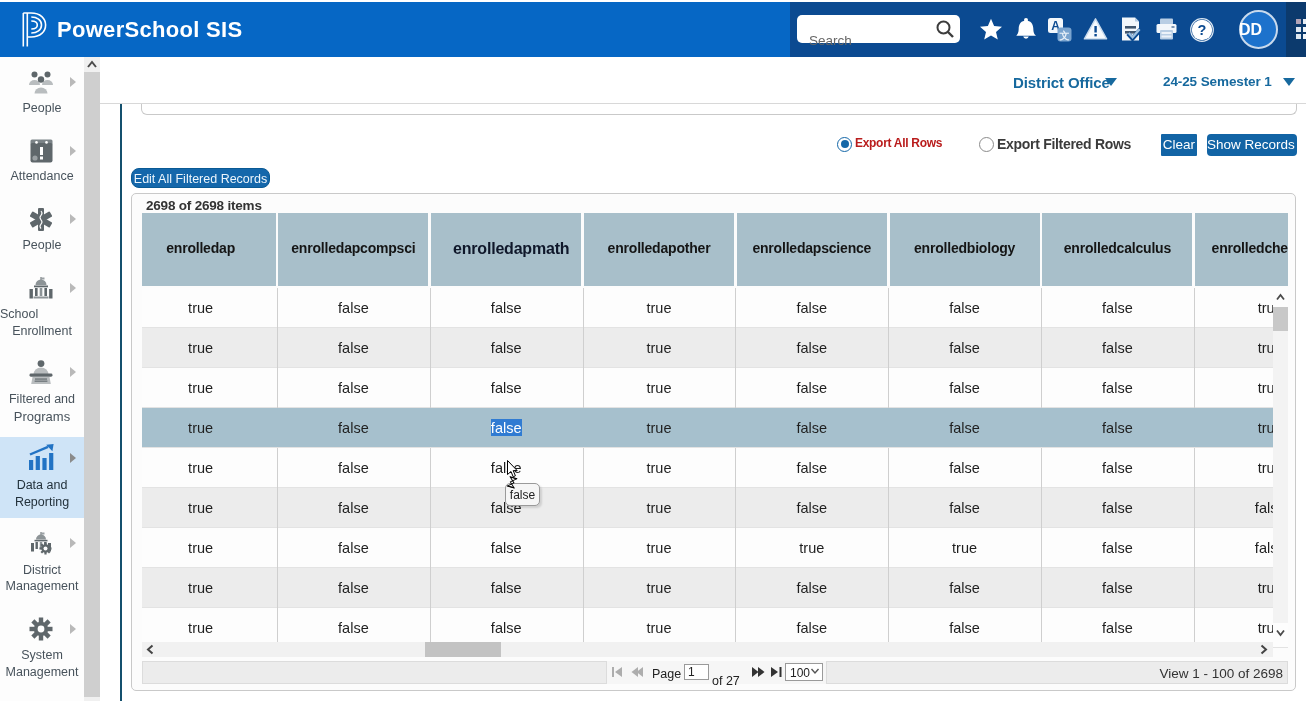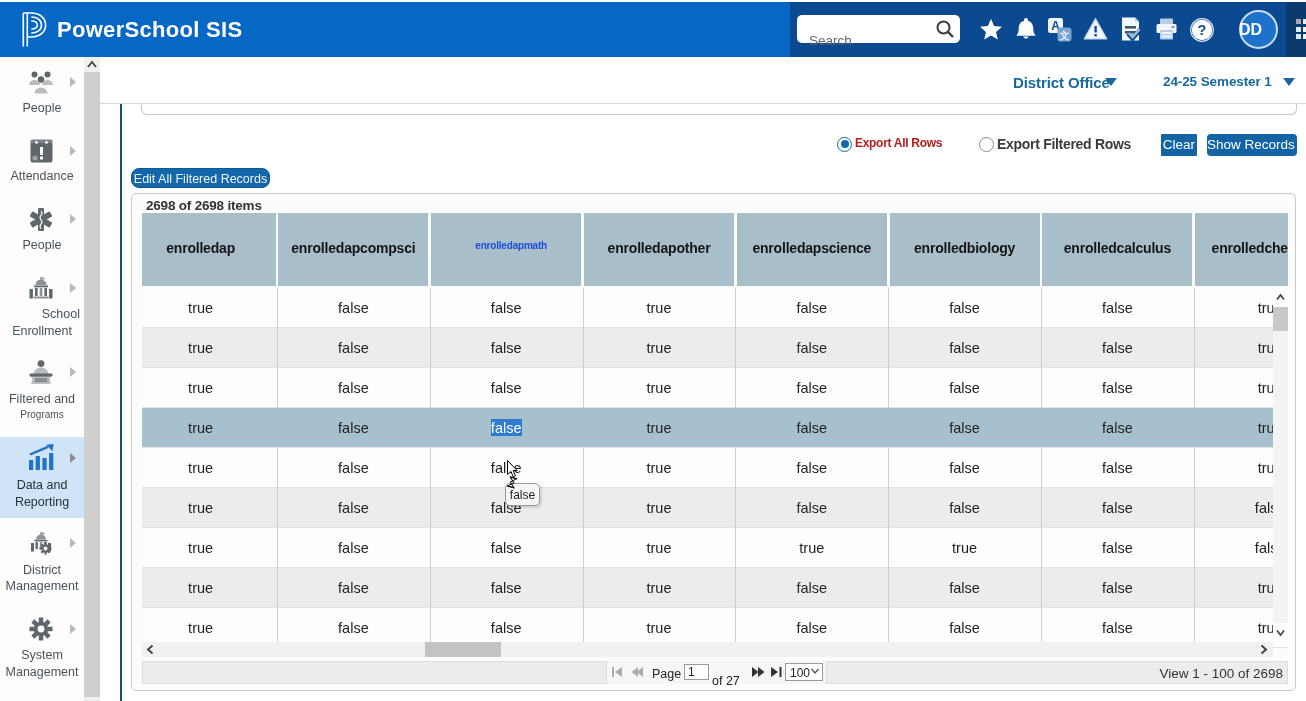--- a/index.html
+++ b/index.html
@@ -123,33 +123,33 @@
     <rect x="12" y="0.5" width="3.5" height="2" fill="#9aa0a3"></rect>
 <path d="M12 2.5 a5.5 5.5 0 0 1 5.5 5.5 h-11 a5.5 5.5 0 0 1 5.5-5.5z" fill="#8d9497"></path>
 <rect x="5" y="8.5" width="14" height="1.8" fill="#5f676b"></rect>
 <rect x="6" y="11" width="2.6" height="8" fill="#5f676b"></rect>
 <rect x="10.7" y="11" width="2.6" height="8" fill="#8d9497"></rect>
 <rect x="15.4" y="11" width="2.6" height="8" fill="#5f676b"></rect>
 <rect x="0.5" y="12" width="3.4" height="9.5" fill="#5f676b"></rect>
 <rect x="20.1" y="12" width="3.4" height="9.5" fill="#5f676b"></rect>
 <rect x="4.5" y="19.5" width="15" height="2" fill="#8d9497"></rect>
   </svg>
-<div class="abs" style="left:0;top:307px;width:80px;text-align:right;font-size:12.5px;color:#48535c;font-weight:normal;">School</div>
+<div class="abs" style="left:0;top:307px;width:100px;text-align:left;font-size:12.5px;color:#48535c;font-weight:normal;">School</div>
 <div class="abs" style="left:0;top:323.5px;width:84px;text-align:center;font-size:12.5px;color:#48535c;font-weight:normal;">Enrollment</div>
 <div class="abs" style="left:70px;top:283px;width:0;height:0;border-left:6px solid #b9b9b9;border-top:5px solid transparent;border-bottom:5px solid transparent;"></div>
 <svg class="abs" style="left:28px;top:360px;" width="26" height="24" viewBox="0 0 26 24">
 <circle cx="13" cy="3.6" r="3.4" fill="#5f676b"></circle>
 <path d="M5.5 14.5 a7.5 7 0 0 1 15 0z" fill="#b9bdbf"></path>
 <rect x="1.5" y="13.5" width="23" height="3.2" rx="1.4" fill="#5f676b"></rect>
 <path d="M4.5 17 h17 l1.3 7 h-19.6z" fill="#b9bdbf"></path>
 <rect x="7" y="18.5" width="12" height="1.1" fill="#5f676b"></rect>
 <rect x="6.6" y="20.6" width="12.8" height="1.1" fill="#5f676b"></rect>
   </svg>
 <div class="abs" style="left:0;top:392px;width:84px;text-align:center;font-size:12.5px;color:#48535c;font-weight:normal;">Filtered and</div>
-<div class="abs" style="left:0;top:408.5px;width:84px;text-align:center;font-size:10px;color:#48535c;font-weight:normal;">Programs</div>
+<div class="abs" style="left:0;top:408.5px;width:84px;text-align:center;font-size:13px;color:#48535c;font-weight:normal;">Programs</div>
 <div class="abs" style="left:70px;top:367px;width:0;height:0;border-left:6px solid #b9b9b9;border-top:5px solid transparent;border-bottom:5px solid transparent;"></div>
 <svg class="abs" style="left:27px;top:444px;" width="29" height="28" viewBox="0 0 29 28">
 <g fill="#2273c4">
 <rect x="2" y="16" width="4.2" height="10"></rect>
 <rect x="8.7" y="12" width="4.2" height="14"></rect>
 <rect x="15.4" y="14" width="4.2" height="12"></rect>
 <rect x="22.1" y="9" width="4.2" height="17"></rect>
     </g>
 <path d="M3 10.5 L21 2.8" stroke="#2273c4" stroke-width="2.4" fill="none"></path>
 <path d="M19.2 0.8 l7.4-0.8 -1.2 7.2z" fill="#2273c4"></path>
@@ -220,21 +220,21 @@
 <div class="abs" style="left:131px;top:167.5px;width:139px;height:20.5px;background:#1467ab;border:1.5px solid #0a5a94;border-radius:8px;color:#ecf5fc;font-size:12.5px;text-align:center;line-height:20px;box-sizing:border-box;">Edit All Filtered Records</div>
 <div class="abs" style="left:131px;top:193px;width:1165px;height:498px;background:#fcfcfc;
 border:1px solid #c9c9c9;border-radius:5px;box-sizing:border-box;"></div>
 <div class="abs" style="left:146px;top:198px;font-size:13.5px;font-weight:bold;color:#333;letter-spacing:-0.2px;">2698 of 2698 items</div>
 <div class="abs" style="left:141.5px;top:213px;width:1146.5px;height:434.5px;overflow:hidden;">
 <div class="abs" style="left:-15.9px;top:0;width:150px;height:72.5px;background:#a8bfca;"></div>
 <div class="abs" style="left:-15.9px;top:27px;width:150px;text-align:center;font-size:14px;font-weight:bold;color:#151515;letter-spacing:-0.2px;">enrolledap</div>
 <div class="abs" style="left:136.9px;top:0;width:150px;height:72.5px;background:#a8bfca;"></div>
 <div class="abs" style="left:136.9px;top:27px;width:150px;text-align:center;font-size:14px;font-weight:bold;color:#151515;letter-spacing:-0.2px;">enrolledapcompsci</div>
 <div class="abs" style="left:289.7px;top:0;width:150px;height:72.5px;background:#a8bfca;"></div>
-<div class="abs" style="left:289.7px;top:27px;width:160px;text-align:center;font-size:10px;font-weight:bold;color:#1d4ed8;letter-spacing:-0.2px;">enrolledapmath</div>
+<div class="abs" style="left:289.7px;top:27px;width:160px;text-align:center;font-size:16px;font-weight:bold;color:#0f172a;letter-spacing:-0.2px;">enrolledapmath</div>
 <div class="abs" style="left:442.5px;top:0;width:150px;height:72.5px;background:#a8bfca;"></div>
 <div class="abs" style="left:442.5px;top:27px;width:150px;text-align:center;font-size:14px;font-weight:bold;color:#151515;letter-spacing:-0.2px;">enrolledapother</div>
 <div class="abs" style="left:595.3px;top:0;width:150px;height:72.5px;background:#a8bfca;"></div>
 <div class="abs" style="left:595.3px;top:27px;width:150px;text-align:center;font-size:14px;font-weight:bold;color:#151515;letter-spacing:-0.2px;">enrolledapscience</div>
 <div class="abs" style="left:748.1px;top:0;width:150px;height:72.5px;background:#a8bfca;"></div>
 <div class="abs" style="left:748.1px;top:27px;width:150px;text-align:center;font-size:14px;font-weight:bold;color:#151515;letter-spacing:-0.2px;">enrolledbiology</div>
 <div class="abs" style="left:900.9px;top:0;width:150px;height:72.5px;background:#a8bfca;"></div>
 <div class="abs" style="left:900.9px;top:27px;width:150px;text-align:center;font-size:14px;font-weight:bold;color:#151515;letter-spacing:-0.2px;">enrolledcalculus</div>
 <div class="abs" style="left:1053.7px;top:0;width:150px;height:72.5px;background:#a8bfca;"></div>
 <div class="abs" style="left:1053.7px;top:27px;width:150px;text-align:center;font-size:14px;font-weight:bold;color:#151515;letter-spacing:-0.2px;">enrolledchemistry</div>

